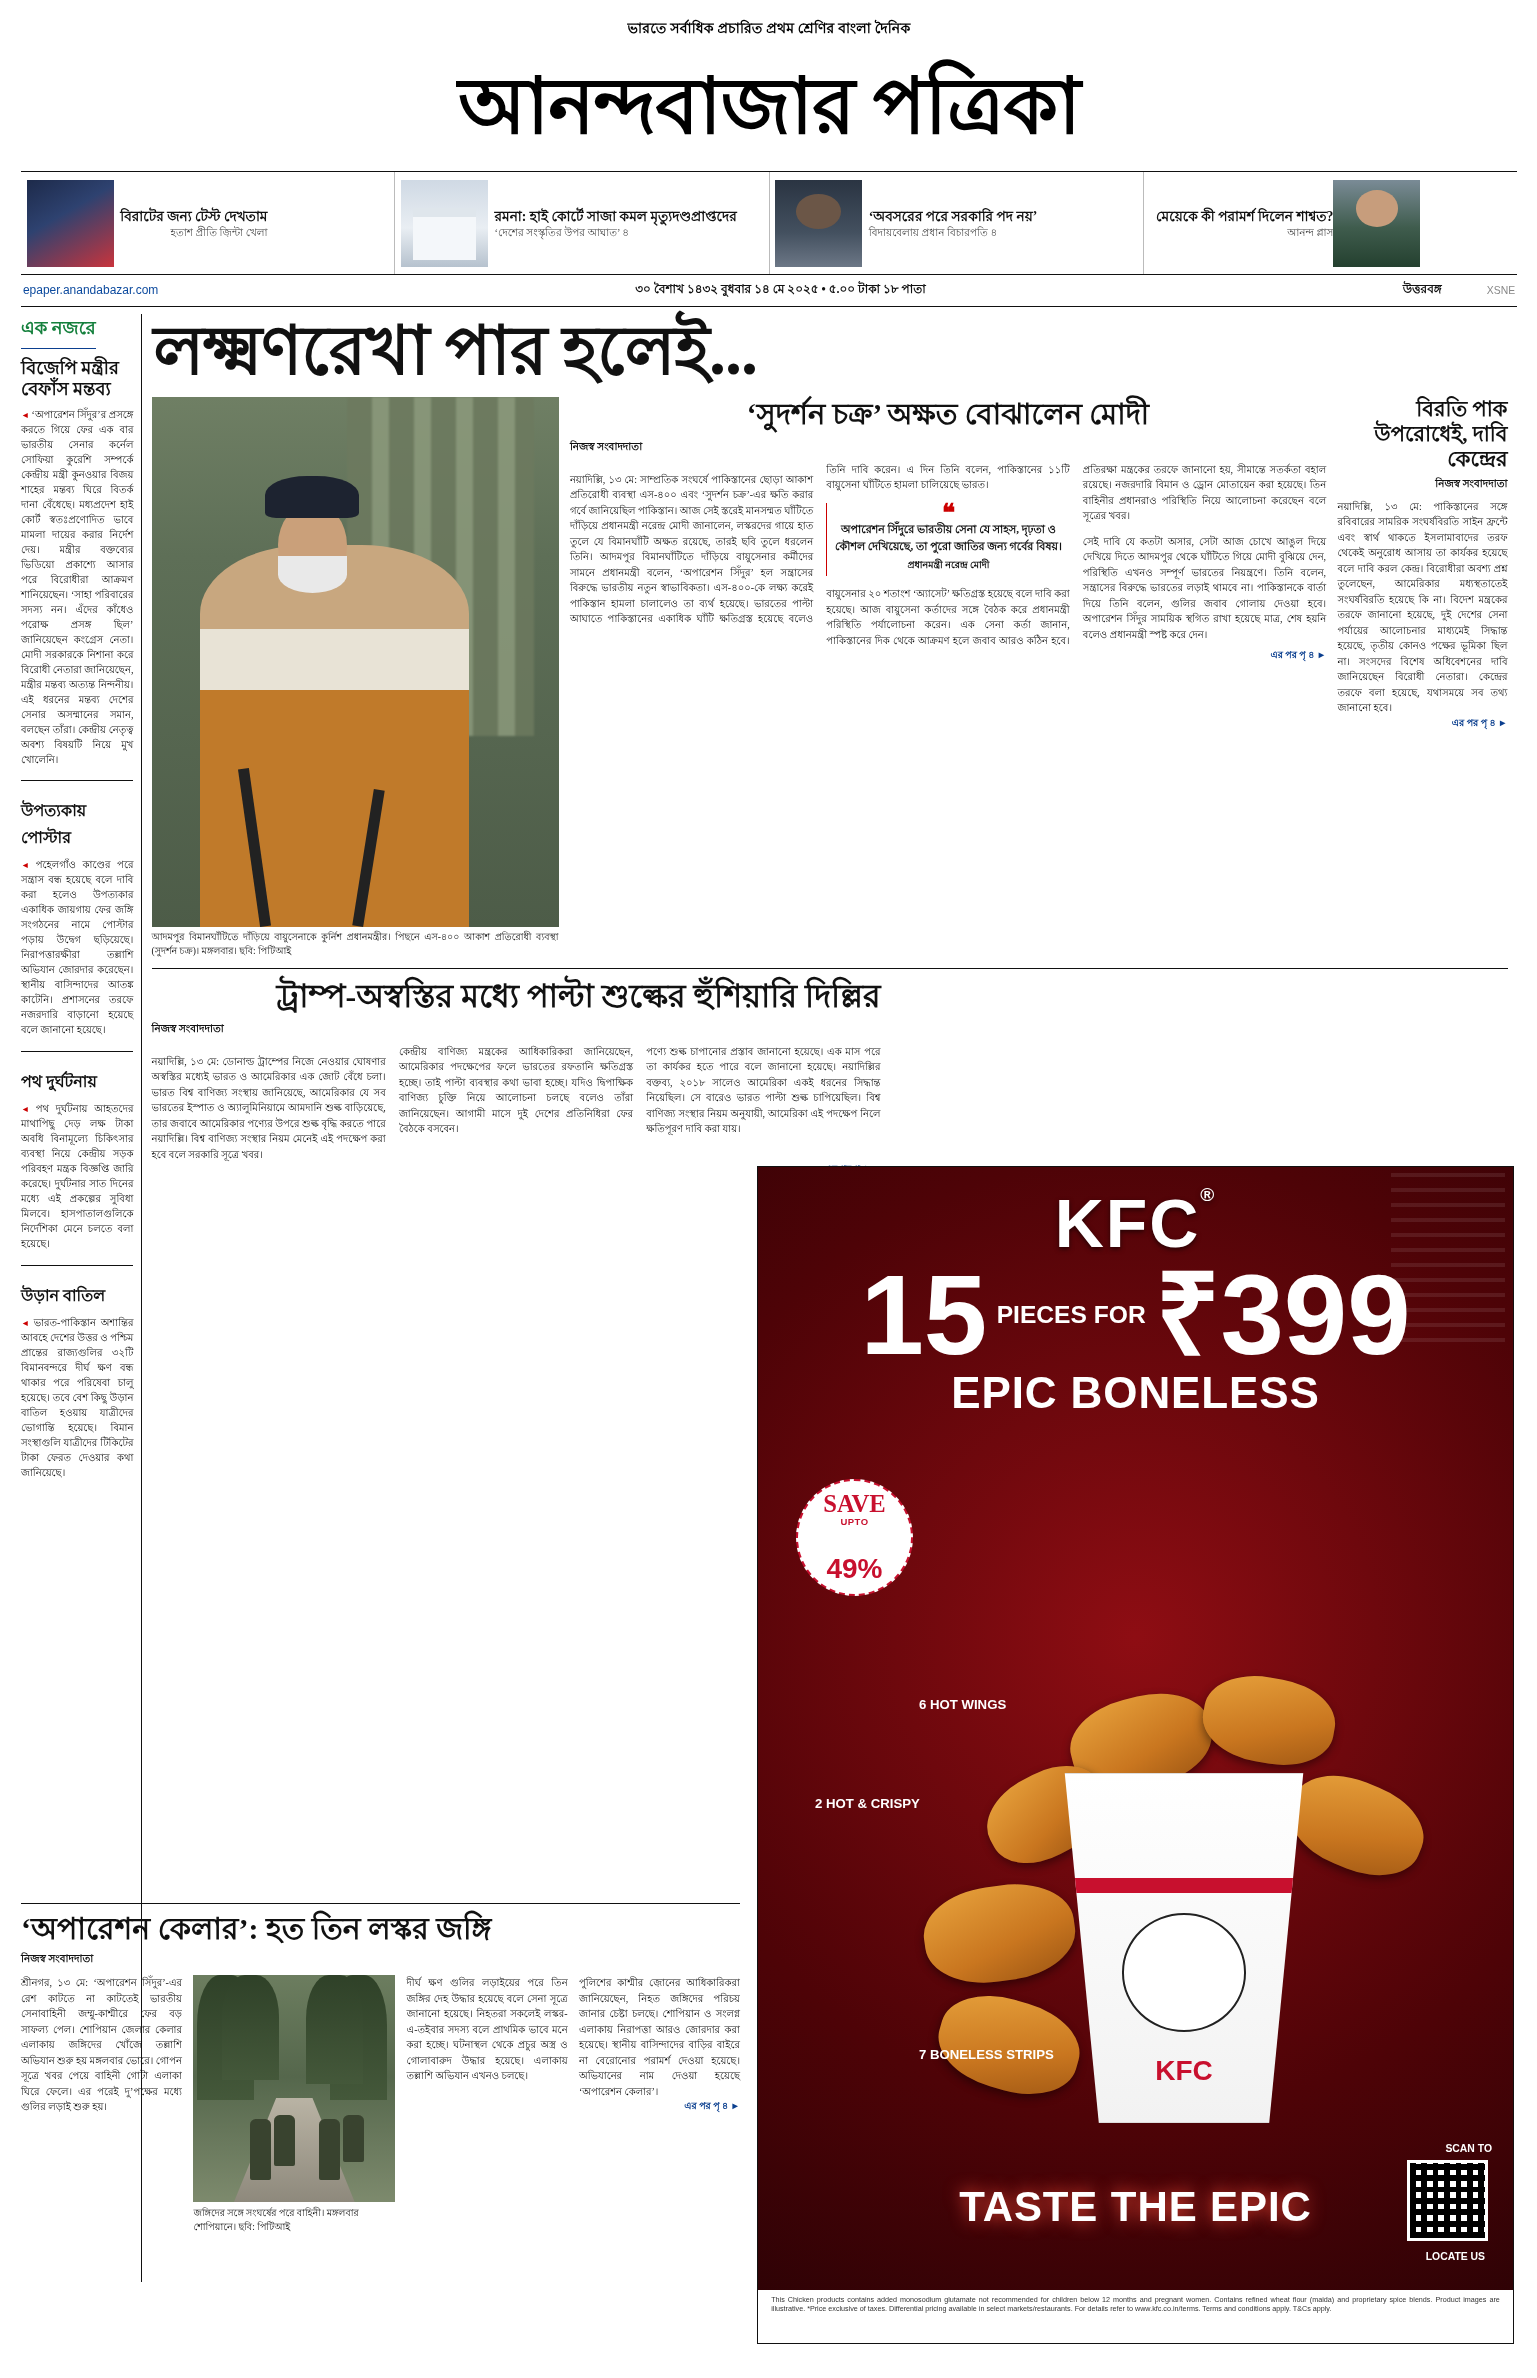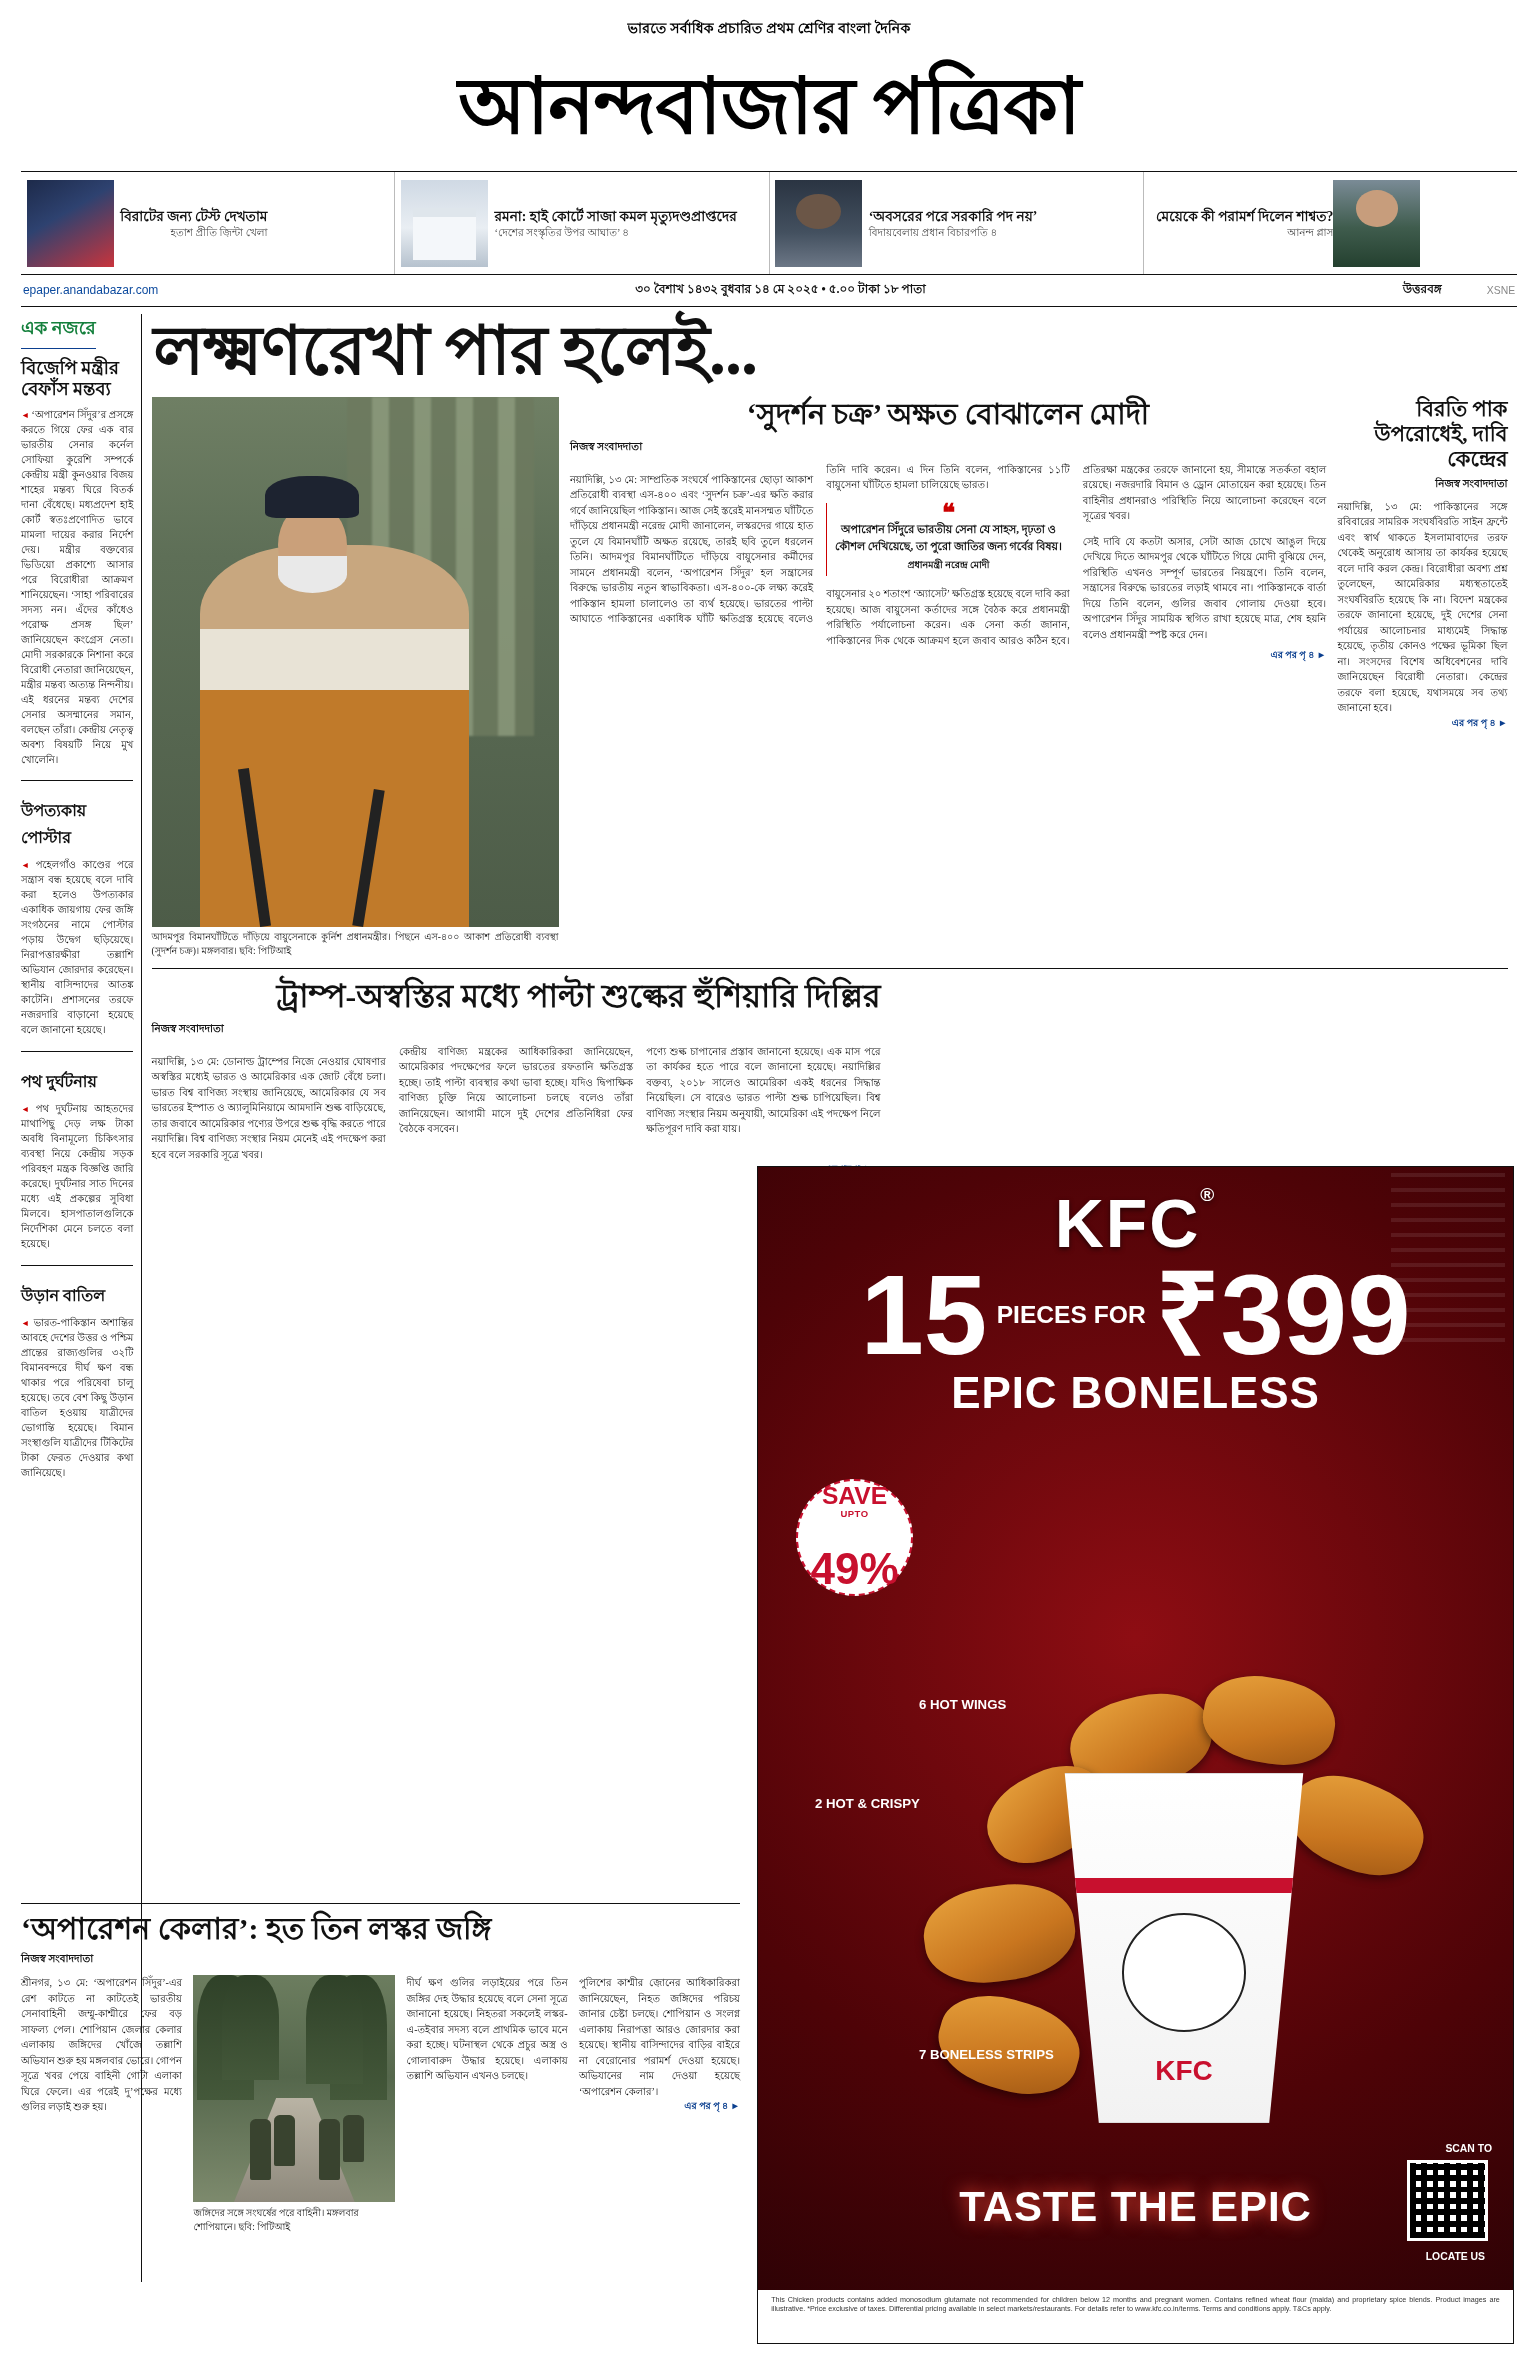--- a/index.html
+++ b/index.html
@@ -190,23 +190,23 @@
   .ad .big399 { font-size:114px; font-weight:bold; line-height:.9; }
   .ad .epic {
     text-align:center; font-size:44px; font-weight:bold; letter-spacing:0.9px; margin-top:1.9px;
   }
   .ad .save {
     position:absolute; left:38px; top:312px; width:117px; height:117px; border-radius:50%;
     background:#fff; color:#c8102e; display:flex; flex-direction:column; align-items:center; justify-content:center;
     font-weight:bold; line-height:1;
     border:2.8px dashed #c8102e;
   }
-  .ad .save .s1{ font-size:24.6px; }
+  .ad .save .s1{ font-size:24.6px;font-family:Liberation Serif, serif; }
   .ad .save .s2{ font-size:9.5px; letter-spacing:0.5px; }
-  .ad .save .s3{ font-size:44px;margin-top:28px; }
+  .ad .save .s3{ font-size:28px;margin-top:28px; }
   .ad .label {
     position:absolute; font-size:13.2px; font-weight:bold; color:#fff;
   }
   .ad .lbl-wings{ left:161px; top:530px; }
   .ad .lbl-crispy{ left:57px; top:629px; }
   .ad .lbl-strips{ left:161px; top:880px; }
   .ad .bucket {
     position:absolute; left:284px; top:606px; width:284px; height:350px;
     background:linear-gradient(180deg,#ffffff 0%,#f2f2f2 100%);
     clip-path:polygon(8% 0, 92% 0, 80% 100%, 20% 100%);

